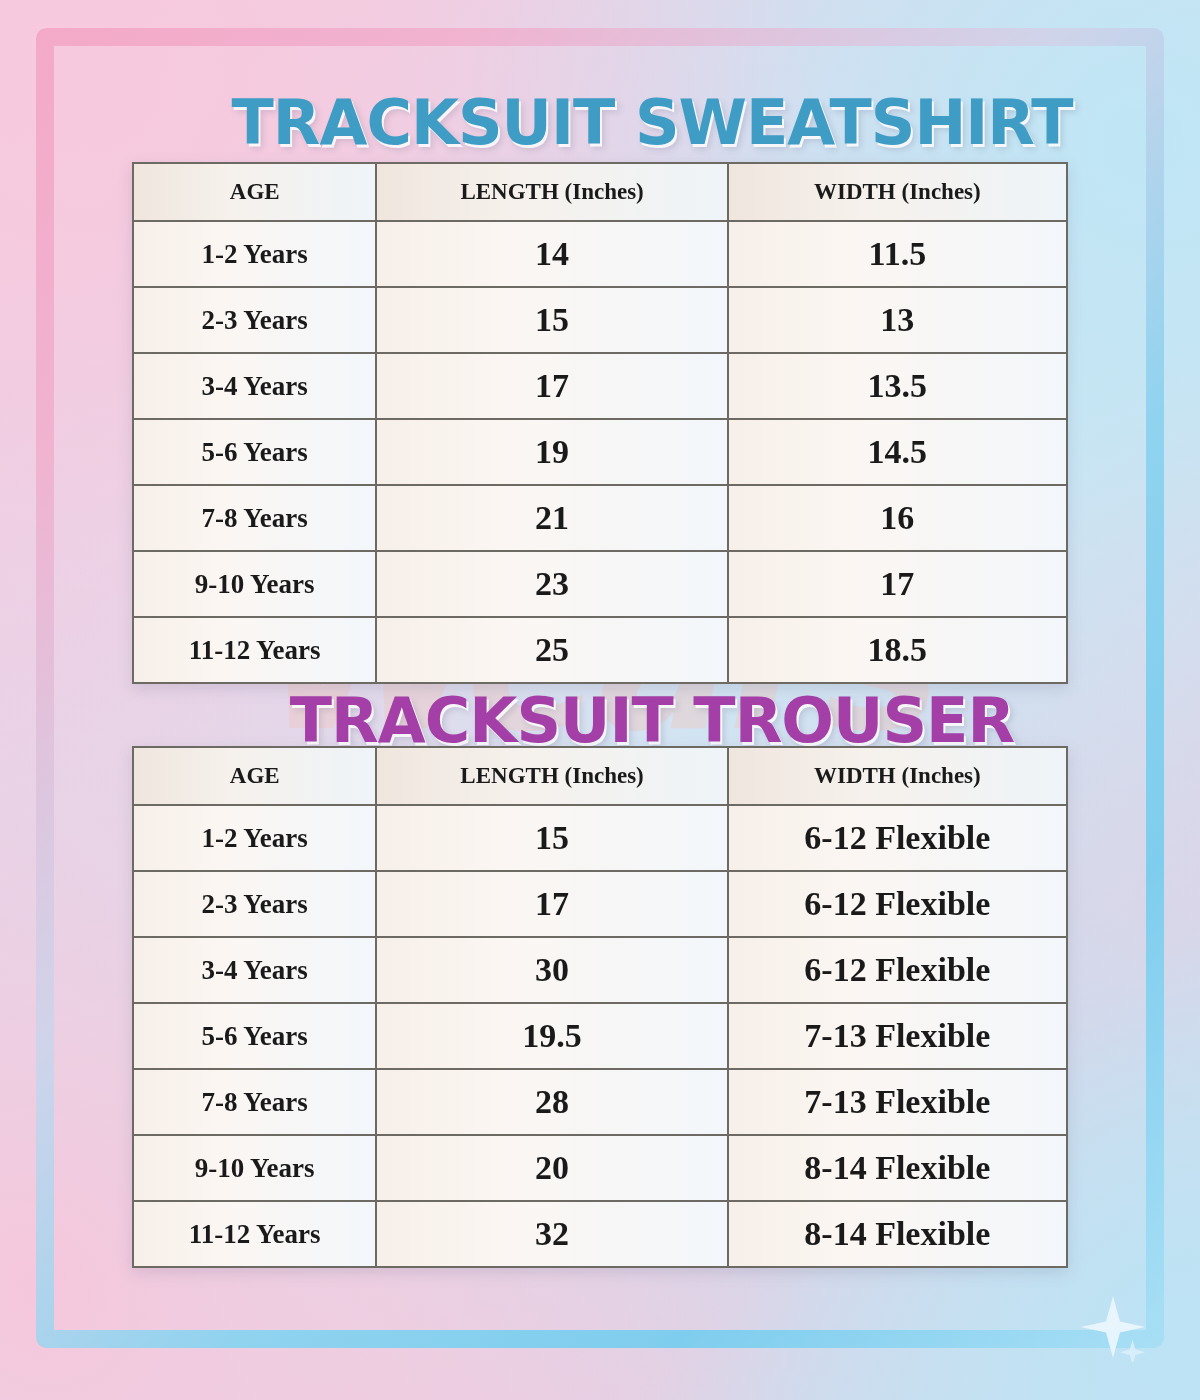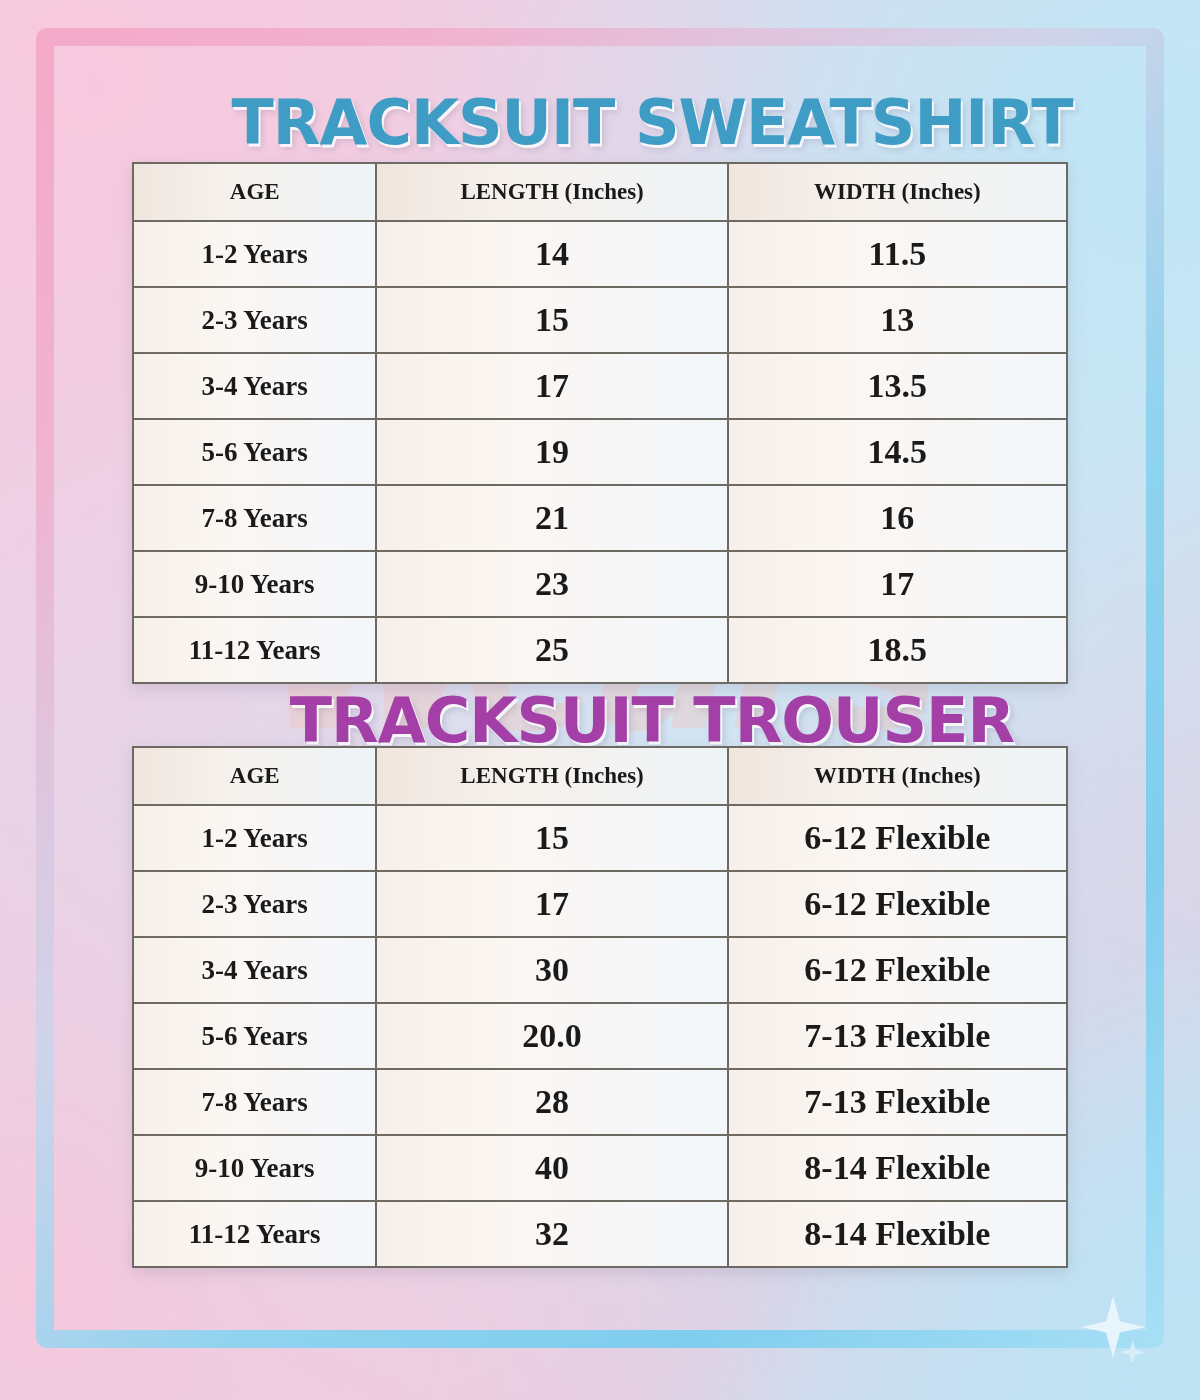--- a/index.html
+++ b/index.html
@@ -255,31 +255,31 @@
           <td>17</td>
           <td>6-12 Flexible</td>
         </tr>
         <tr>
           <td class="age">3-4 Years</td>
           <td>30</td>
           <td>6-12 Flexible</td>
         </tr>
         <tr>
           <td class="age">5-6 Years</td>
-          <td>20.0</td>
+          <td>19.5</td>
           <td>7-13 Flexible</td>
         </tr>
         <tr>
           <td class="age">7-8 Years</td>
           <td>28</td>
           <td>7-13 Flexible</td>
         </tr>
         <tr>
           <td class="age">9-10 Years</td>
-          <td>40</td>
+          <td>20</td>
           <td>8-14 Flexible</td>
         </tr>
         <tr>
           <td class="age">11-12 Years</td>
           <td>32</td>
           <td>8-14 Flexible</td>
         </tr>
       </tbody>
     </table>
 

